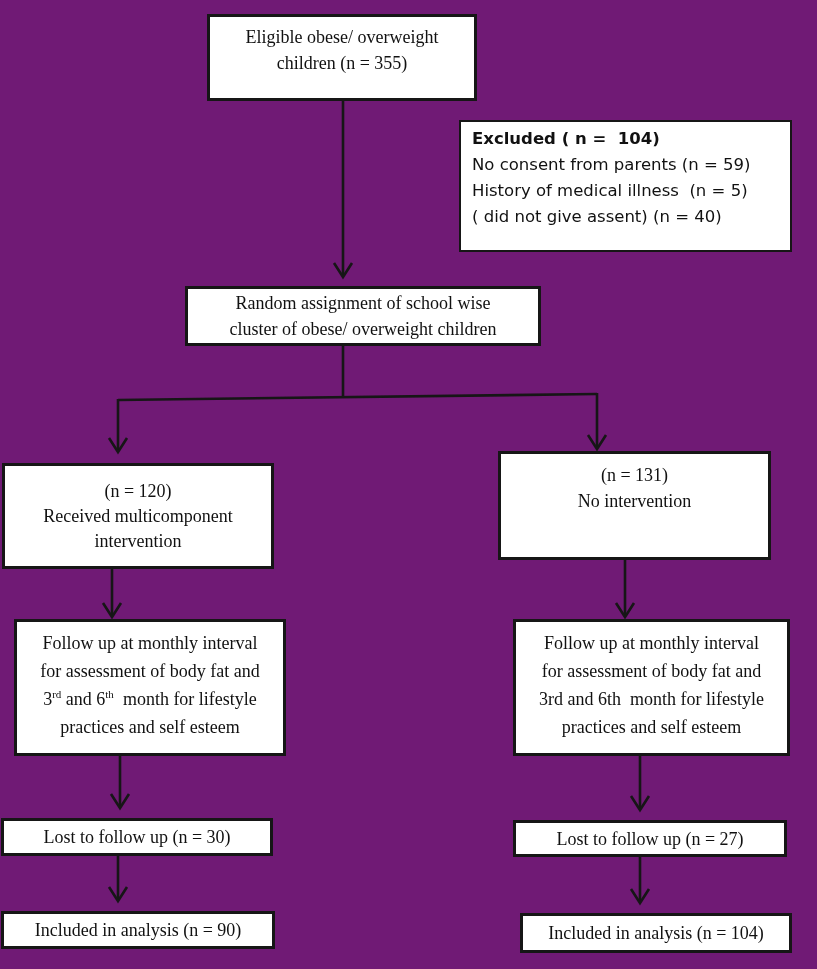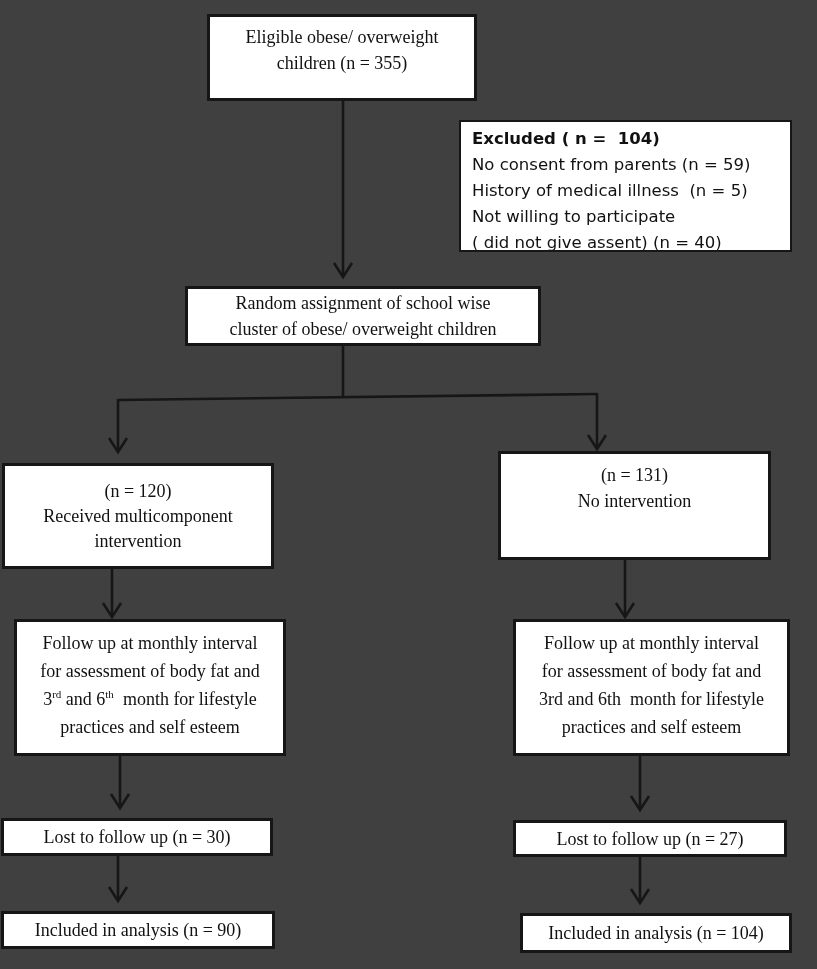--- a/index.html
+++ b/index.html
@@ -4,21 +4,21 @@
 <style>
   html, body {
     margin: 0;
     padding: 0;
     background: #ffffff;
   }
   .canvas {
     position: relative;
     width: 817px;
     height: 969px;
-    background: #404040;
+    background: #701a75;
     font-family: "Liberation Serif", "DejaVu Serif", serif;
     color: #111111;
     overflow: hidden;
   }
   .connectors {
     position: absolute;
     left: 0;
     top: 0;
     z-index: 0;
   }
@@ -107,21 +107,20 @@
 
   <div class="box box-eligible v-top">
     <div class="line">Eligible obese/ overweight</div>
     <div class="line">children (n = 355)</div>
   </div>
 
   <div class="box box-excluded">
     <div class="line bold">Excluded ( n =  104)</div>
     <div class="line">No consent from parents (n = 59)</div>
     <div class="line">History of medical illness  (n = 5)</div>
-    <div class="line">Not willing to participate</div>
     <div class="line">( did not give assent) (n = 40)</div>
   </div>
 
   <div class="box box-random v-center">
     <div class="line">Random assignment of school wise</div>
     <div class="line">cluster of obese/ overweight children</div>
   </div>
 
   <div class="box box-alloc-int v-center">
     <div class="line">(n = 120)</div>

